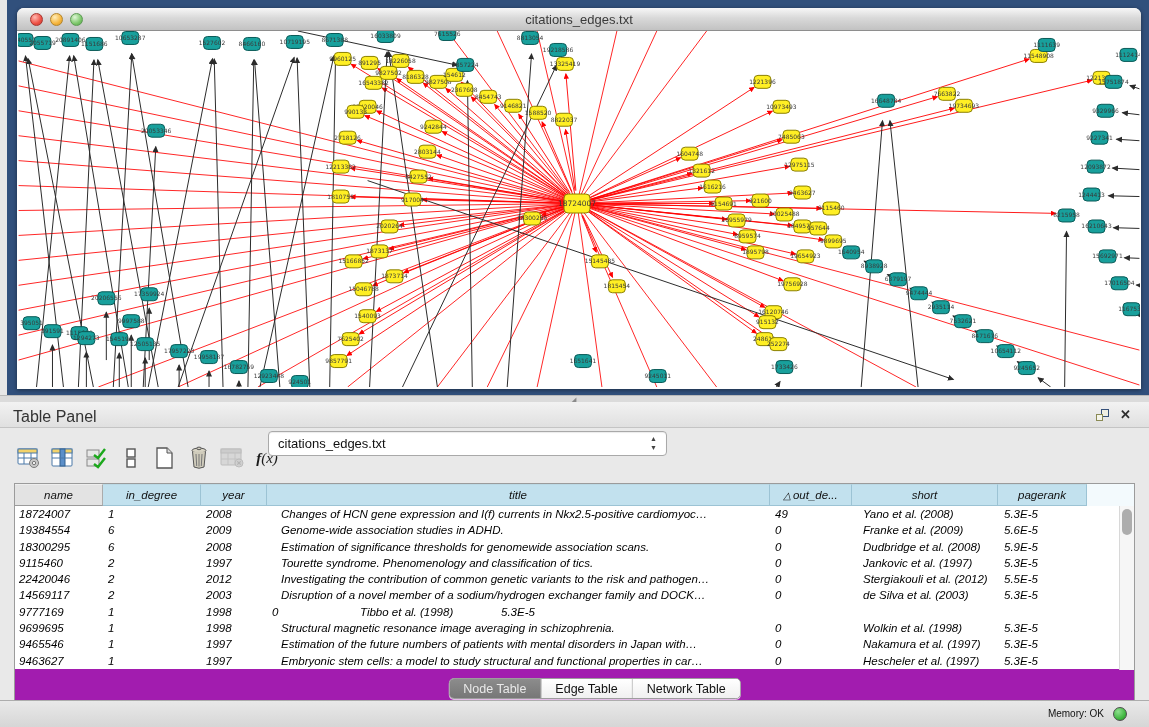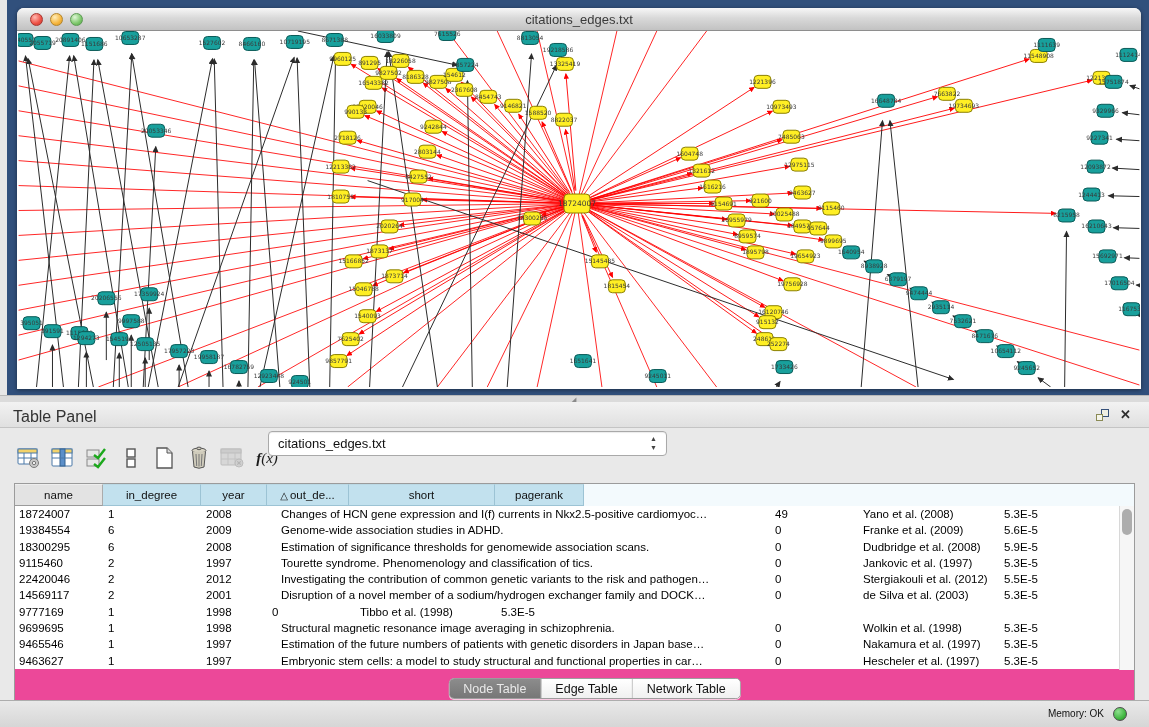--- a/index.html
+++ b/index.html
@@ -38,21 +38,21 @@
   .toolbar { position:absolute; left:14px; top:12px; height:36px; display:flex; align-items:center; }
   .tb-btn { width:30px; height:30px; margin-right:4px; display:flex; align-items:center; justify-content:center; cursor:pointer; }
   .tb-btn.dis { opacity:.55; cursor:default; }
   .fx { font-family:"Liberation Serif", serif; font-style:italic; font-size:15px; color:#1a1a1a; }
   .combo { position:absolute; left:268px; top:3px; width:399px; height:25px; background:#fff;
     border:1px solid #A9A9A9; border-radius:4px; font-size:13px; color:#111;
     line-height:23px; padding-left:9px; cursor:pointer; box-shadow:inset 0 1px 1px rgba(0,0,0,.08); }
   .combo .arrows { position:absolute; right:9px; top:2px; font-size:7px; color:#444; line-height:9px; text-align:center; }
 
   
-  .tbl { position:absolute; left:14px; top:55px; width:1121px; height:236px; background:#ec4899; border:1px solid #9B9B9B; }
+  .tbl { position:absolute; left:14px; top:55px; width:1121px; height:236px; background:#a21caf; border:1px solid #9B9B9B;font-style:italic; }
   .thead { display:flex; height:22px; background:#F3FAFD; }
   .th { height:22px; border-right:1px solid #9CC3D4; border-bottom:1px solid #9CC3D4; border-top:1px solid #BBD9E5;
     background:#C2E1EE; font-size:11.5px; color:#111; text-align:center; line-height:21px;
     overflow:hidden; white-space:nowrap; cursor:pointer; }
   .th.plain { background:#E3E3E3; border-right:1px solid #ABABAB; border-bottom:1px solid #9B9B9B; border-top:1px solid #eee; }
   .th .sort { font-size:10px; margin-right:2px; }
   .c0{width:88px}.c1{width:98px}.c2{width:66px}.c3{width:503px}.c4{width:82px}.c5{width:146px}.c6{width:89px}
   .tbody { position:absolute; left:0; top:22px; width:1104px; height:164px; overflow:hidden; }
   .trow { display:flex; height:16.3px; background:#fff; cursor:default; }
   .td { font-size:11.5px; color:#000; line-height:16px; white-space:nowrap; overflow:hidden; }
@@ -804,20 +804,21 @@
   <div class="combo">
     <span>citations_edges.txt</span>
     <span class="arrows">▲<br>▼</span>
   </div>
 
   <div class="tbl">
     <div class="thead">
         <div class="th c0 plain">name</div>
         <div class="th c1">in_degree</div>
         <div class="th c2">year</div>
+        <div class="th c3">title</div>
         <div class="th c4"><span class="sort">△</span>out_de...</div>
         <div class="th c5">short</div>
         <div class="th c6">pagerank</div>
       </div>
     <div class="tbody">
         <div class="trow">
           <div class="td c0">18724007</div>
           <div class="td c1">1</div>
           <div class="td c2">2008</div>
           <div class="td c3">Changes of HCN gene expression and I(f) currents in Nkx2.5-positive cardiomyoc…</div>
@@ -857,21 +858,21 @@
           <div class="td c1">2</div>
           <div class="td c2">2012</div>
           <div class="td c3">Investigating the contribution of common genetic variants to the risk and pathogen…</div>
           <div class="td c4">0</div>
           <div class="td c5">Stergiakouli et al. (2012)</div>
           <div class="td c6">5.5E-5</div>
         </div>
         <div class="trow">
           <div class="td c0">14569117</div>
           <div class="td c1">2</div>
-          <div class="td c2">2001</div>
+          <div class="td c2">2003</div>
           <div class="td c3">Disruption of a novel member of a sodium/hydrogen exchanger family and DOCK…</div>
           <div class="td c4">0</div>
           <div class="td c5">de Silva et al. (2003)</div>
           <div class="td c6">5.3E-5</div>
         </div>
         <div class="trow">
           <div class="td c0">9777169</div>
           <div class="td c1">1</div>
           <div class="td c2">1998</div>
           <div class="td c4">0</div>
@@ -884,21 +885,21 @@
           <div class="td c2">1998</div>
           <div class="td c3">Structural magnetic resonance image averaging in schizophrenia.</div>
           <div class="td c4">0</div>
           <div class="td c5">Wolkin et al. (1998)</div>
           <div class="td c6">5.3E-5</div>
         </div>
         <div class="trow">
           <div class="td c0">9465546</div>
           <div class="td c1">1</div>
           <div class="td c2">1997</div>
-          <div class="td c3">Estimation of the future numbers of patients with genetic disorders in Japan base…</div>
+          <div class="td c3">Estimation of the future numbers of patients with mental disorders in Japan with…</div>
           <div class="td c4">0</div>
           <div class="td c5">Nakamura et al. (1997)</div>
           <div class="td c6">5.3E-5</div>
         </div>
         <div class="trow">
           <div class="td c0">9463627</div>
           <div class="td c1">1</div>
           <div class="td c2">1997</div>
           <div class="td c3">Embryonic stem cells: a model to study structural and functional properties in car…</div>
           <div class="td c4">0</div>

